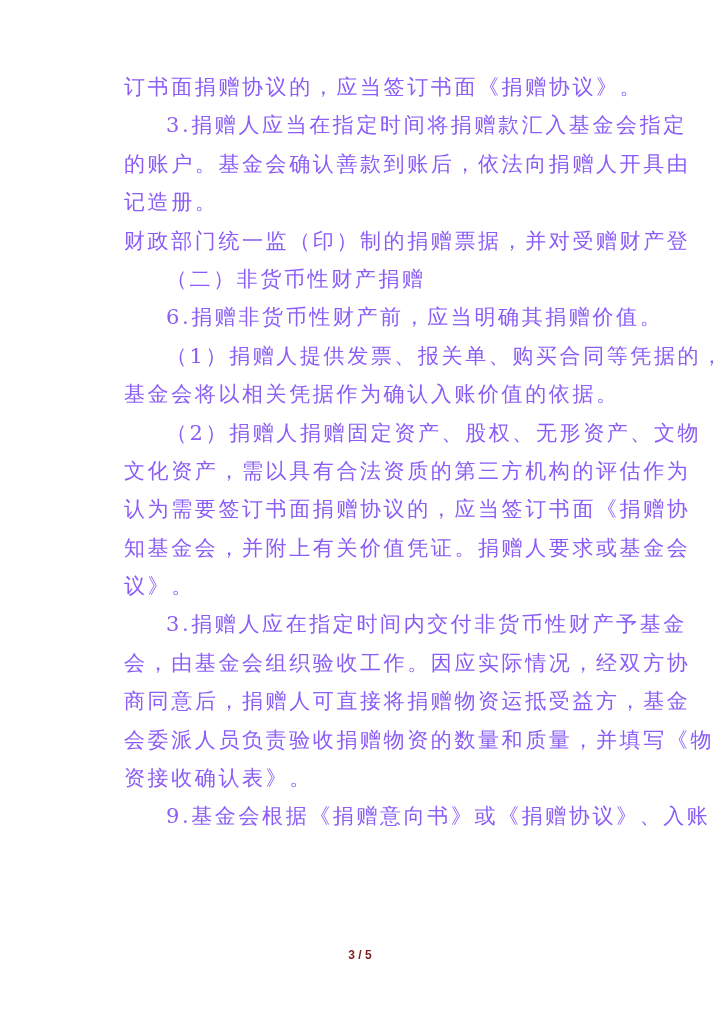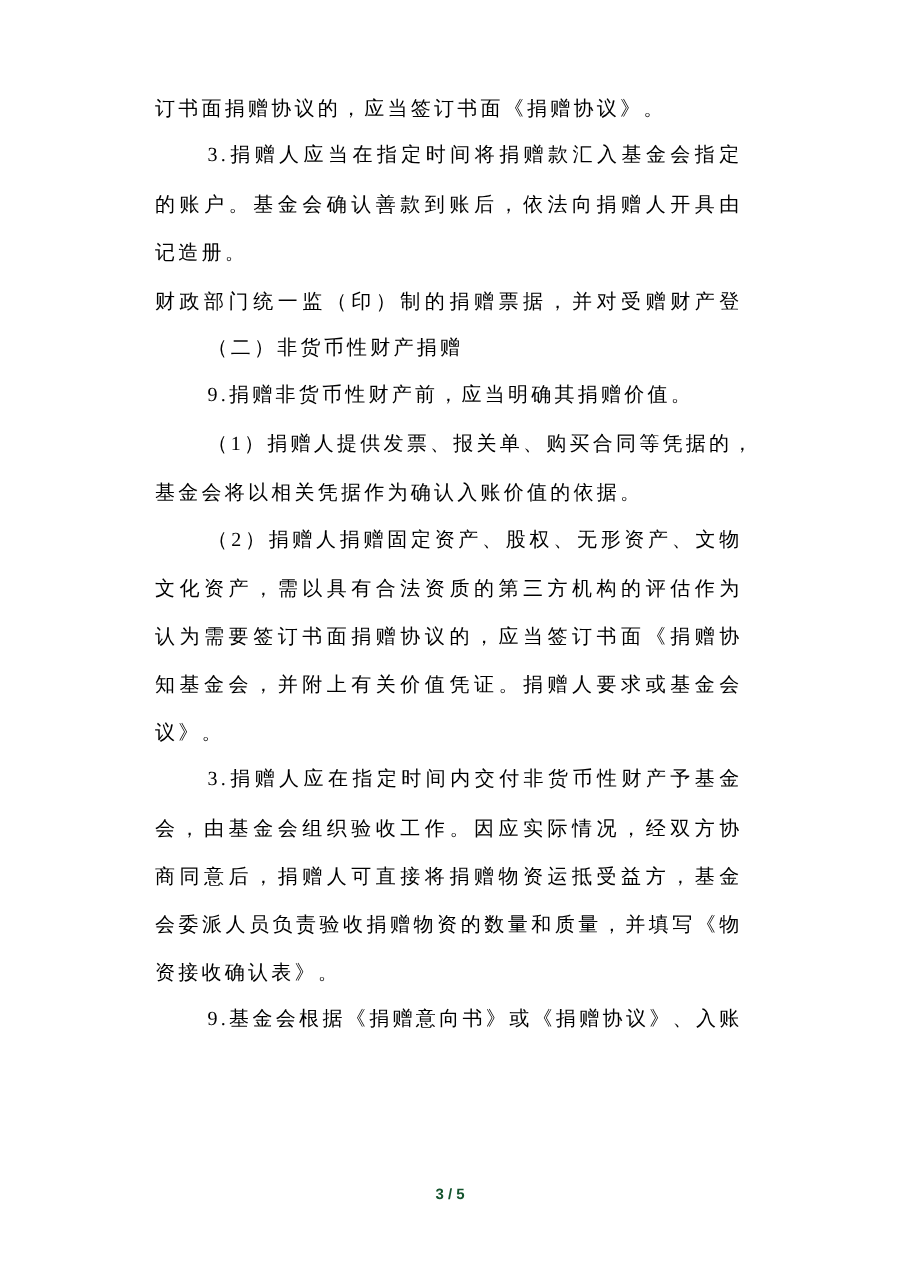--- a/index.html
+++ b/index.html
@@ -1,48 +1,48 @@
 <!DOCTYPE html>
 <html><head>
   <meta charset="utf-8">
   <style>
     html, body { margin: 0; padding: 0; background: #ffffff; }
     body { width: 720px; height: 1019px; position: relative; overflow: hidden; }
     .page { position: absolute; left: 124px; top: 68px; width: 470px; }
     .line {
       font-family: "DejaVu Serif", "Liberation Serif", serif;
-      font-size: 16px;
-      color: #000000;
+      font-size: 21px;
+      color: #8b5cf6;
       height: 38.4px;
       line-height: 38.4px;
       white-space: nowrap;
       letter-spacing: 2.6px;
       text-align: justify;
       text-align-last: justify;
     }
     .line.last { text-align-last: left; }
-    .indent { padding-left: 42px; font-family: Liberation Serif, serif; }
+    .indent { padding-left: 42px; }
     .page-num {
       position: absolute; left: 0; width: 720px; top: 948px;
       text-align: center;
       font-family: "Liberation Sans", sans-serif;
-      font-size: 12px; font-weight: bold; color: #14532d;
+      font-size: 12px; font-weight: bold; color: #7f1d1d;
     }
   </style>
 </head>
 <body>
 
 <div class="page" id="page">
     <div class="line last">订书面捐赠协议的，应当签订书面《捐赠协议》。</div>
     <div class="line indent">3.捐赠人应当在指定时间将捐赠款汇入基金会指定</div>
     <div class="line">的账户。基金会确认善款到账后，依法向捐赠人开具由</div>
     <div class="line last">记造册。</div>
     <div class="line">财政部门统一监（印）制的捐赠票据，并对受赠财产登</div>
     <div class="line indent last">（二）非货币性财产捐赠</div>
-    <div class="line indent last">9.捐赠非货币性财产前，应当明确其捐赠价值。</div>
+    <div class="line indent last">6.捐赠非货币性财产前，应当明确其捐赠价值。</div>
     <div class="line indent">（1）捐赠人提供发票、报关单、购买合同等凭据的，</div>
     <div class="line last">基金会将以相关凭据作为确认入账价值的依据。</div>
     <div class="line indent">（2）捐赠人捐赠固定资产、股权、无形资产、文物</div>
     <div class="line">文化资产，需以具有合法资质的第三方机构的评估作为</div>
     <div class="line">认为需要签订书面捐赠协议的，应当签订书面《捐赠协</div>
     <div class="line">知基金会，并附上有关价值凭证。捐赠人要求或基金会</div>
     <div class="line last">议》。</div>
     <div class="line indent">3.捐赠人应在指定时间内交付非货币性财产予基金</div>
     <div class="line">会，由基金会组织验收工作。因应实际情况，经双方协</div>
     <div class="line">商同意后，捐赠人可直接将捐赠物资运抵受益方，基金</div>

